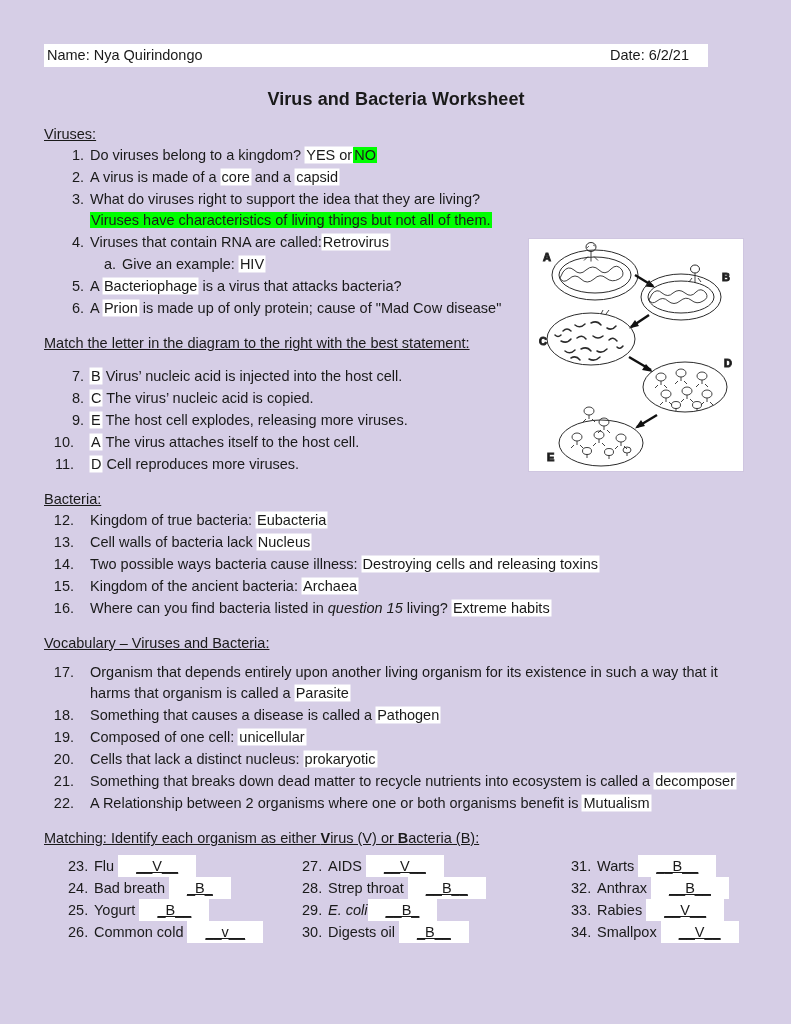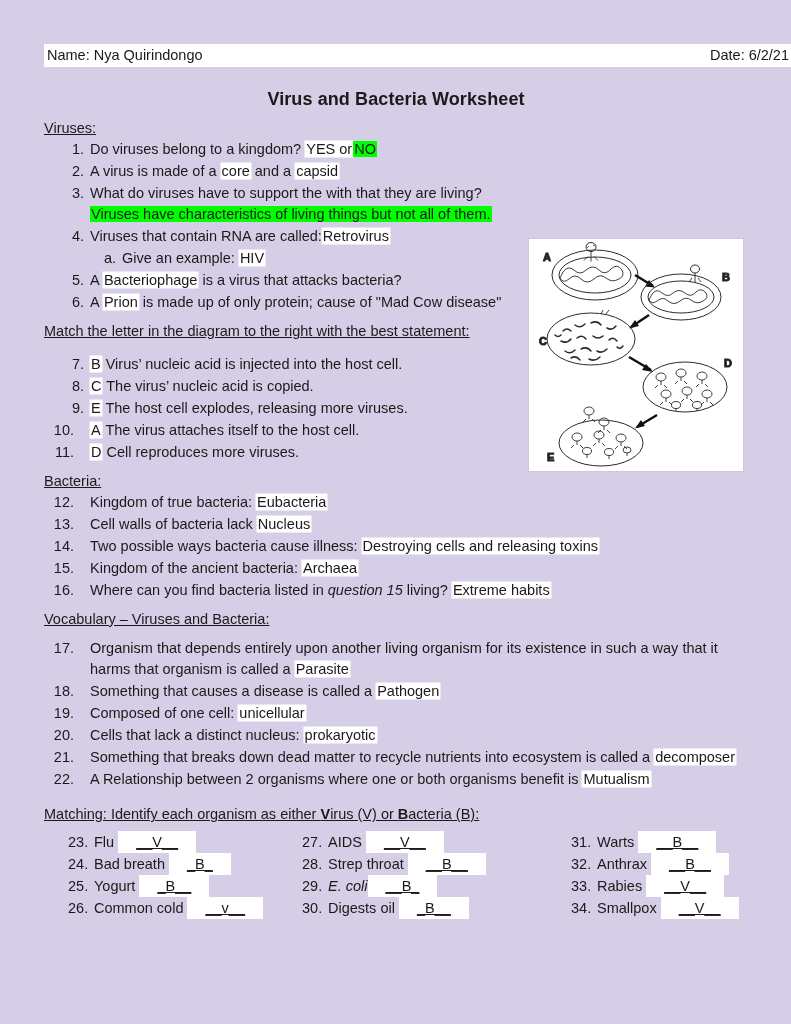--- a/index.html
+++ b/index.html
@@ -28,38 +28,38 @@
     width: 704px;
   }
   
   .namedate {
     background: #ffffff;
     display: flex;
     justify-content: space-between;
     align-items: center;
     font-size: 14.5px;
     line-height: 20px;
-    padding: 1px 3px 2px 3px;
+    padding: 1px 19px 2px 3px;
     box-sizing: border-box;
-    width: 748px;
+    width: 664px;
   }
   .namedate .nm, .namedate .dt { white-space: pre; }
 
   .title {
     text-align: center;
     font-size: 18px;
     font-weight: bold;
     margin-top: 22px;
     letter-spacing: 0.1px;
   }
 
   .sec-head {
     font-size: 14.5px;
     text-decoration: underline;
-    margin-top: 10px;
+    margin-top: 16px;
     display: inline-block;
   }
   .sec-head.tight { margin-top: 16px; }
 
   
   .qlist { margin-top: 2px; }
   .qrow {
     display: flex;
     align-items: flex-start;
     font-size: 14.5px;
@@ -158,21 +158,21 @@
         </div>
 
         <div class="qrow">
           <span class="num">2.</span>
           <span class="body"><span>A virus is made of a </span><span class="hl-white">core</span><span> and  a </span><span class="hl-white">capsid</span></span>
         </div>
 
         <div class="qrow">
           <span class="num">3.</span>
           <span class="body narrow">
-            <span>What do viruses have to support the with that they are living?</span><br>
+            <span>What do viruses right to support the idea that they are living?</span><br>
             <span class="hl-green">Viruses have characteristics of living things but not all of them.</span>
           </span>
         </div>
 
         <div class="qrow">
           <span class="num">4.</span>
           <span class="body"><span>Viruses that contain RNA are called:</span><span class="hl-white">Retrovirus</span></span>
         </div>
 
         <div class="qrow sub">

